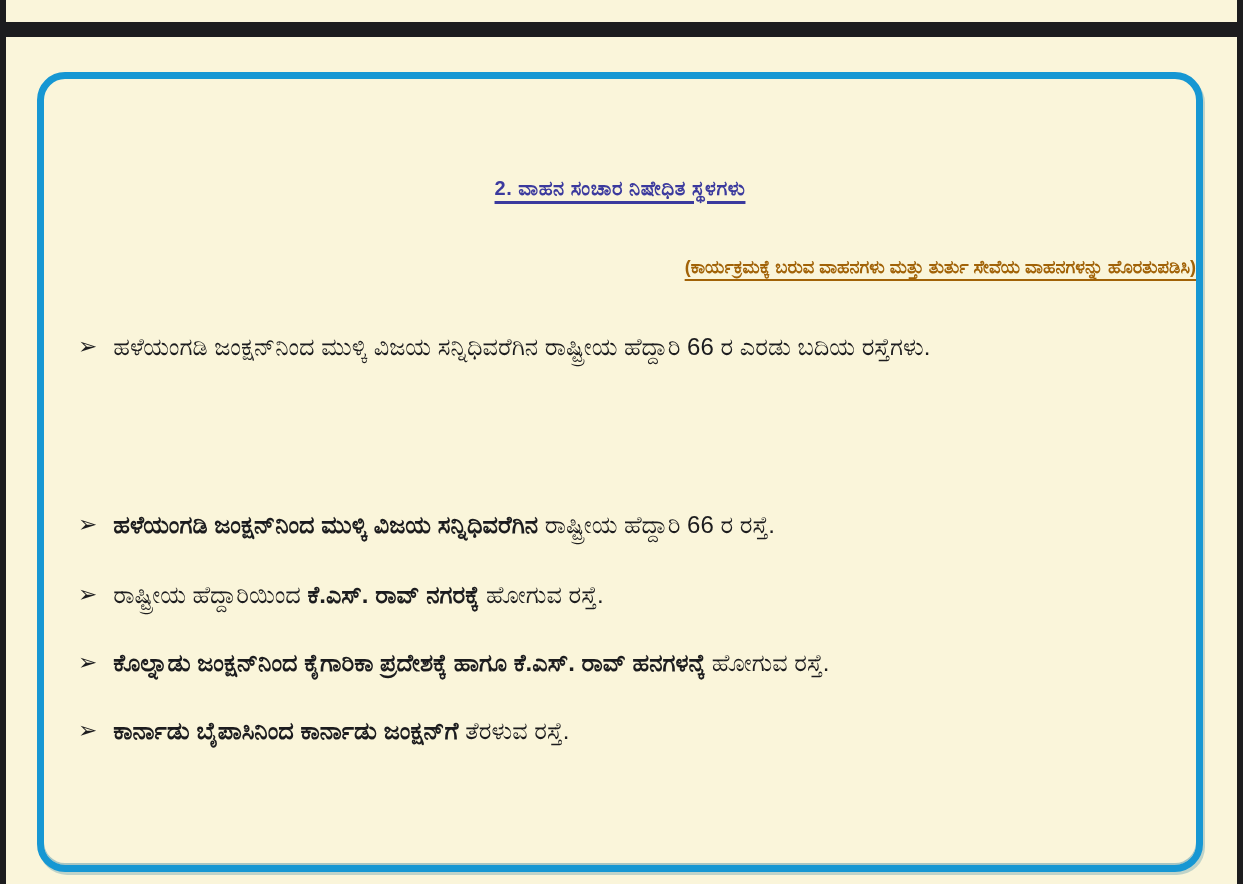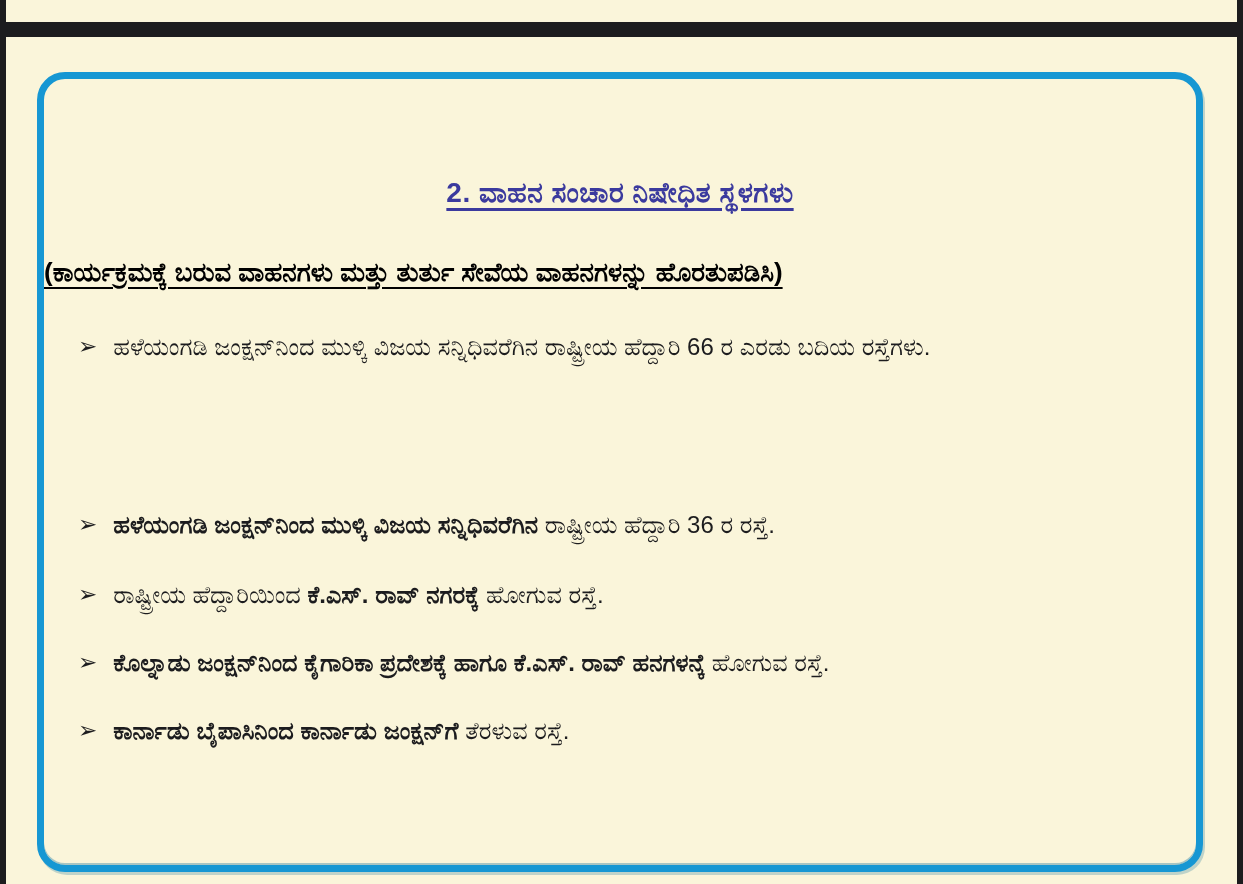--- a/index.html
+++ b/index.html
@@ -44,38 +44,38 @@
     border: 7px solid #1697D3;
     border-radius: 28px;
     background: #FAF5DA;
     box-shadow: inset 0 -2px 0 rgba(14,110,152,0.35), 2px 3px 0 rgba(14,110,152,0.25);
   }
   .doc-heading {
     position: absolute;
     left: 0;
     width: 100%;
     text-align: center;
-    font-size: 28px;
+    font-size: 20px;
     font-weight: 700;
     letter-spacing: 0.5px;
     text-decoration: underline;
     text-underline-offset: 6px;
     text-decoration-thickness: 2.5px;
   }
   .heading-2 { top: 98px;  color: #3B3A9E; }
   .heading-3 { top: 352px; color: #A3239B; }
   .doc-subheading {
     position: absolute;
     left: 0;
     top: 178px;
     width: 100%;
-    text-align: left;
-    font-size: 26px;
+    text-align: right;
+    font-size: 18px;
     font-weight: 700;
-    color: #000000;
+    color: #a16207;
     text-decoration: underline;
     text-underline-offset: 6px;
     text-decoration-thickness: 2px;
   }
   .bullet-row {
     position: absolute;
     left: 34px;
     right: 26px;
     display: flex;
     align-items: flex-start;
@@ -114,21 +114,21 @@
     <div class="doc-subheading">(ಕಾರ್ಯಕ್ರಮಕ್ಕೆ ಬರುವ ವಾಹನಗಳು ಮತ್ತು ತುರ್ತು ಸೇವೆಯ ವಾಹನಗಳನ್ನು ಹೊರತುಪಡಿಸಿ)</div>
 
     <div class="bullet-row row-s2-0">
       <span class="bullet-marker">➢</span>
       <span class="bullet-text"><span>ಹಳೆಯಂಗಡಿ ಜಂಕ್ಷನ್‌ನಿಂದ ಮುಳ್ಕಿ ವಿಜಯ ಸನ್ನಿಧಿವರೆಗಿನ ರಾಷ್ಟ್ರೀಯ ಹೆದ್ದಾರಿ 66 ರ ಎರಡು ಬದಿಯ ರಸ್ತೆಗಳು.</span></span>
     </div>
 
 
     <div class="bullet-row row-s3-0">
       <span class="bullet-marker">➢</span>
-      <span class="bullet-text"><span class="seg-bold">ಹಳೆಯಂಗಡಿ ಜಂಕ್ಷನ್‌ನಿಂದ ಮುಳ್ಕಿ ವಿಜಯ ಸನ್ನಿಧಿವರೆಗಿನ </span><span>ರಾಷ್ಟ್ರೀಯ ಹೆದ್ದಾರಿ 36 ರ ರಸ್ತೆ.</span></span>
+      <span class="bullet-text"><span class="seg-bold">ಹಳೆಯಂಗಡಿ ಜಂಕ್ಷನ್‌ನಿಂದ ಮುಳ್ಕಿ ವಿಜಯ ಸನ್ನಿಧಿವರೆಗಿನ </span><span>ರಾಷ್ಟ್ರೀಯ ಹೆದ್ದಾರಿ 66 ರ ರಸ್ತೆ.</span></span>
     </div>
 
     <div class="bullet-row row-s3-1">
       <span class="bullet-marker">➢</span>
       <span class="bullet-text"><span>ರಾಷ್ಟ್ರೀಯ ಹೆದ್ದಾರಿಯಿಂದ </span><span class="seg-bold">ಕೆ.ಎಸ್. ರಾವ್ ನಗರಕ್ಕೆ </span><span>ಹೋಗುವ ರಸ್ತೆ.</span></span>
     </div>
 
     <div class="bullet-row row-s3-2">
       <span class="bullet-marker">➢</span>
       <span class="bullet-text"><span class="seg-bold">ಕೊಲ್ನಾಡು ಜಂಕ್ಷನ್‌ನಿಂದ ಕೈಗಾರಿಕಾ ಪ್ರದೇಶಕ್ಕೆ ಹಾಗೂ ಕೆ.ಎಸ್. ರಾವ್ ಹನಗಳನ್ಕೆ </span><span>ಹೋಗುವ ರಸ್ತೆ.</span></span>

